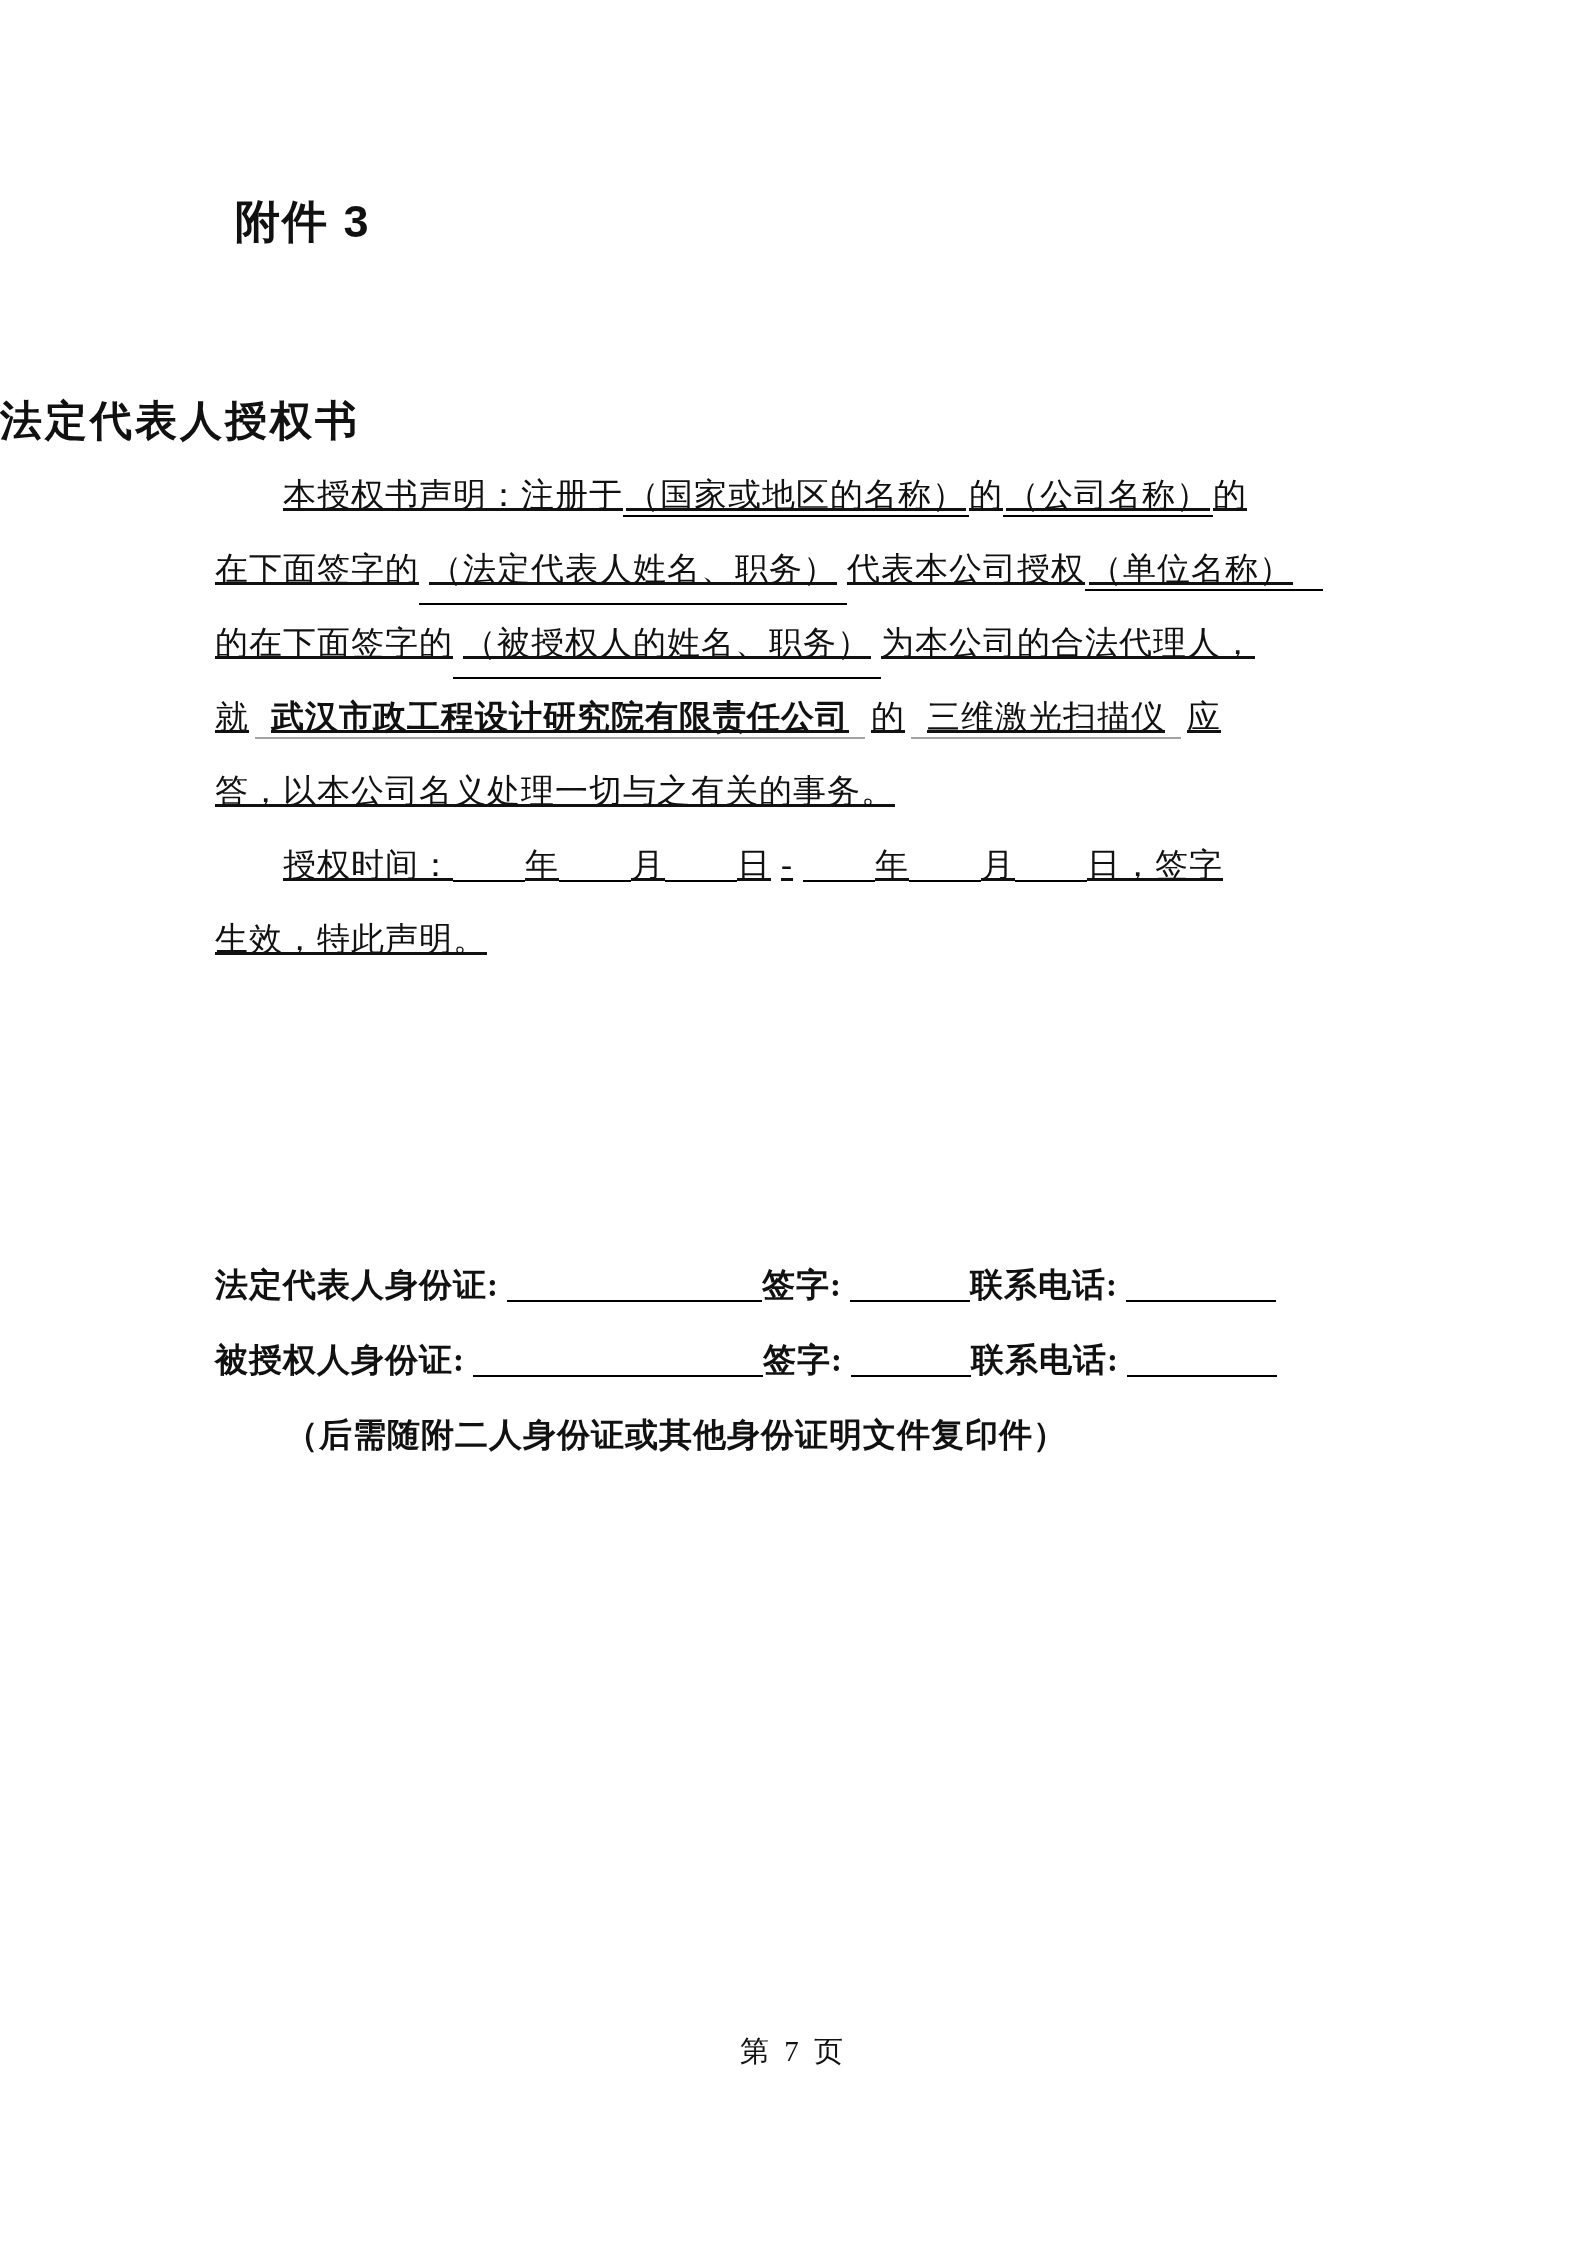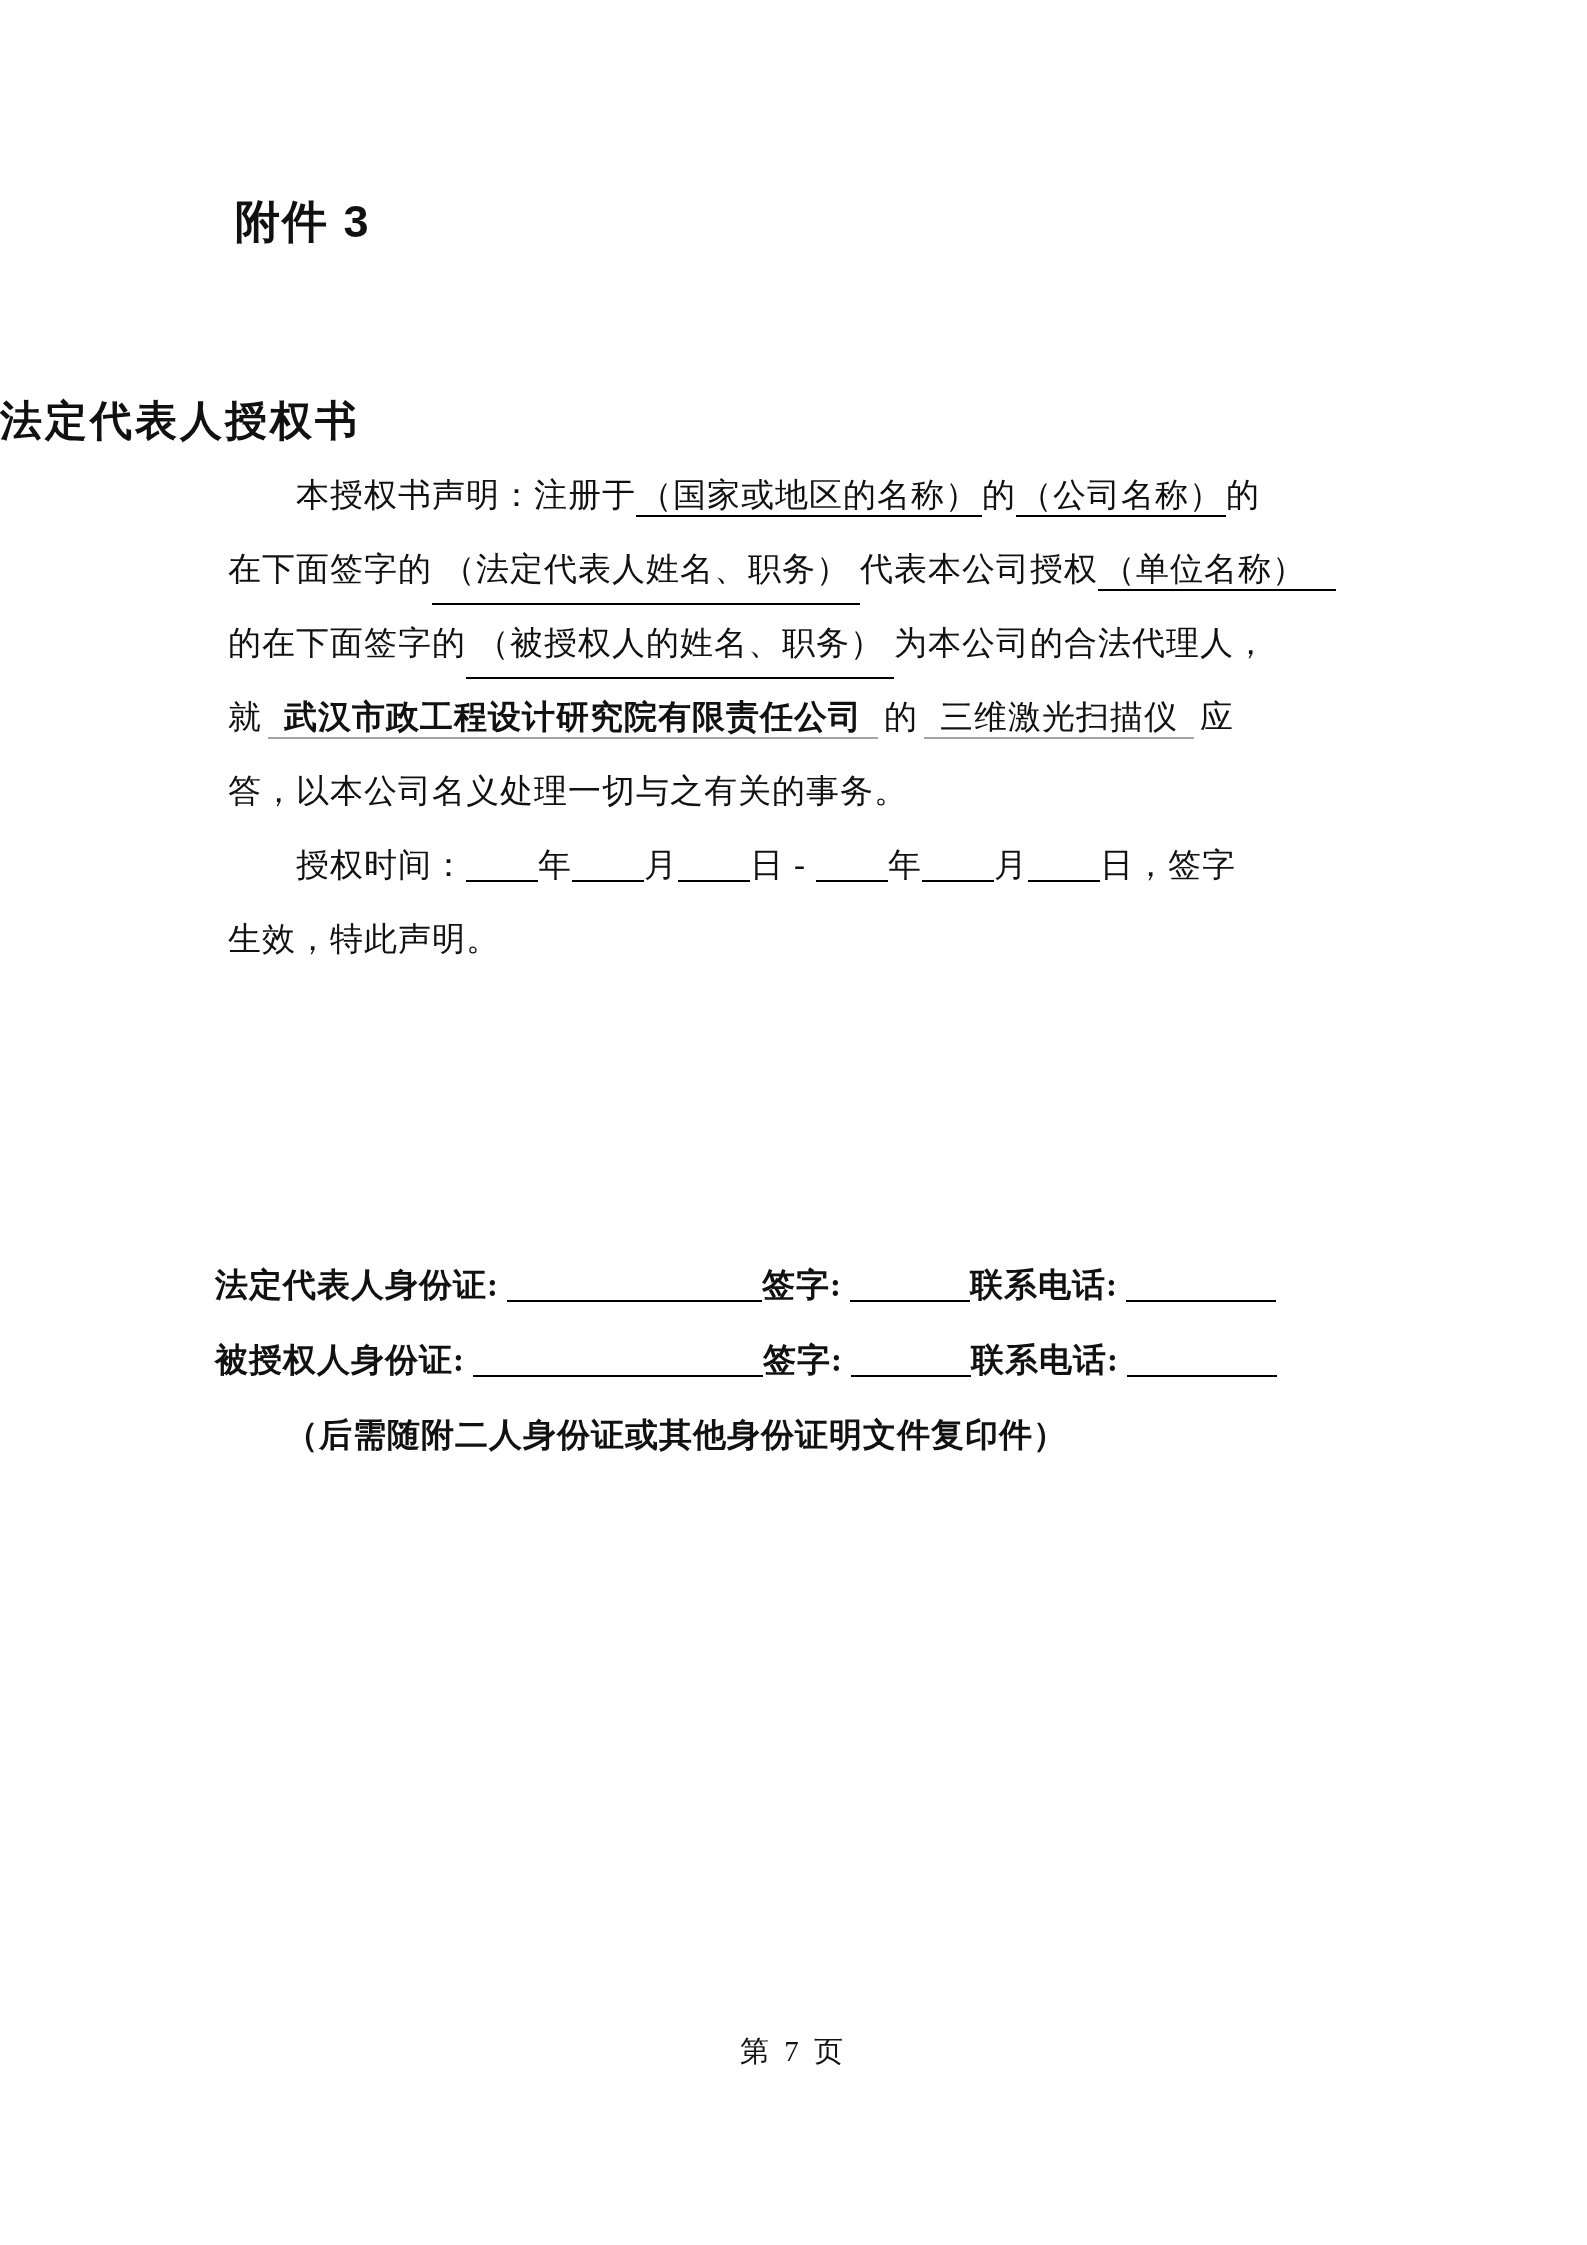--- a/index.html
+++ b/index.html
@@ -19,21 +19,21 @@
     white-space: nowrap;
   }
 
   .doc-title {
     position: absolute; left: 0; top: 393px; width: 1587px;
     font-size: 42px; font-weight: 700; letter-spacing: 3px;
     white-space: nowrap;
   }
 
   .body-text {
-    position: absolute; left: 228px; top: 458px; width: 1150px;
+    position: absolute; left: 215px; top: 458px; width: 1150px; text-decoration: underline;
   }
   .line {
     white-space: nowrap;
     line-height: 74px;
     font-size: 33px;
     letter-spacing: 1px;
   }
   .indent { padding-left: 68px; }
 
   

